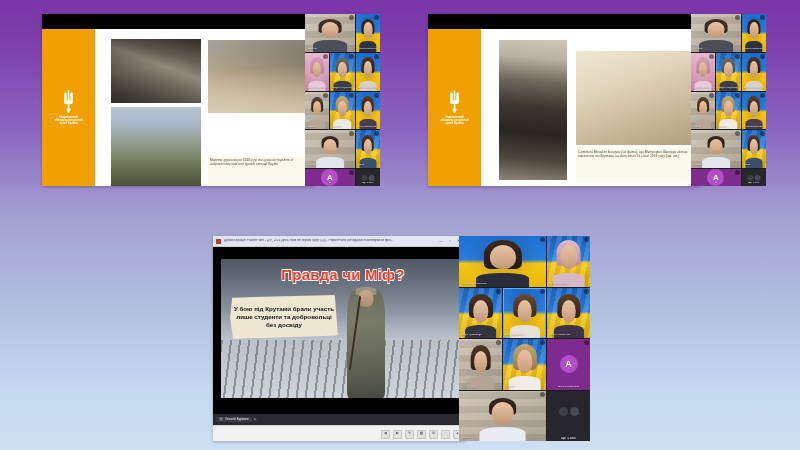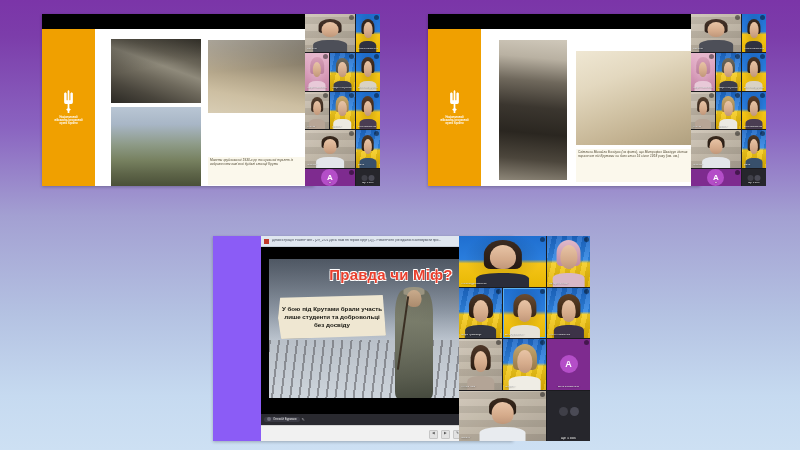--- a/index.html
+++ b/index.html
@@ -99,21 +99,21 @@
     position:absolute;top:1px;right:1px;width:5px;height:5px;border-radius:50%;
     background:rgba(0,0,0,.45);
   }
   .tile.speaking{outline:1px solid #5ab0f0;outline-offset:-1px;}
   .avatar-circle{
     border-radius:50%;background:#b44ec8;color:#fff;
     display:flex;align-items:center;justify-content:center;font-weight:600;
   }
 
   
-  #panel3{background:#8b5cf6;padding-left:48px;}
+  #panel3{background:#7f1d1d;}
   .ppt-titlebar{
     height:10px;background:#dfe6ef;display:flex;align-items:center;
     border-bottom:1px solid #c7cfd9;
   }
   .ppt-ico{width:5px;height:5px;margin:0 3px;background:#c0392b;flex:none;}
   .ppt-title{
     flex:1;color:#3c4350;font-size:3.4px;line-height:1;
     white-space:nowrap;overflow:hidden;
   }
   .win-btns{display:flex;gap:6px;margin-right:5px;}

